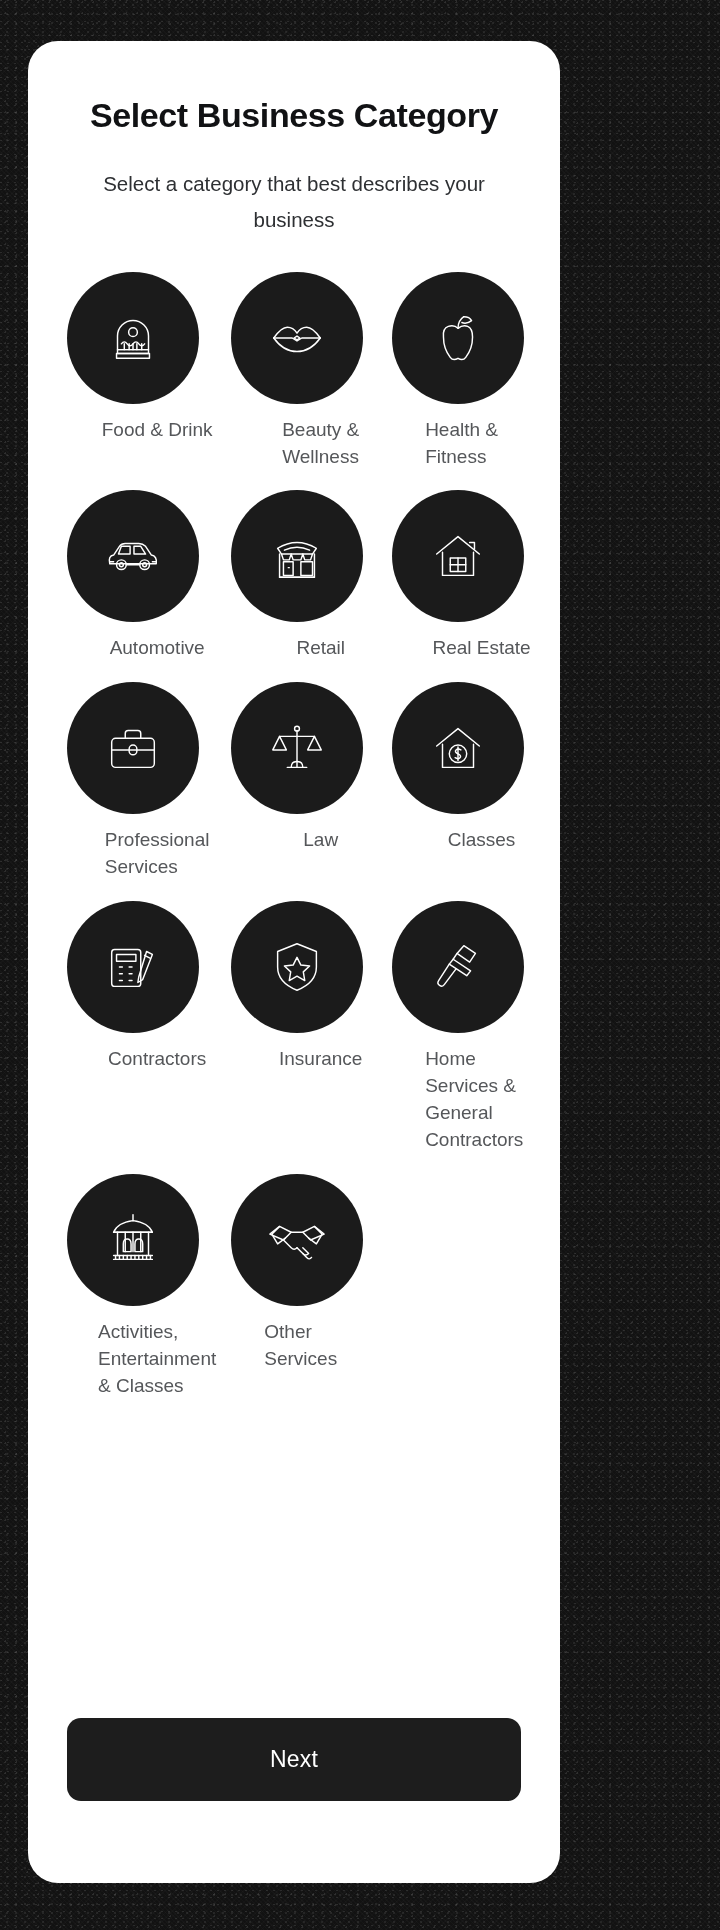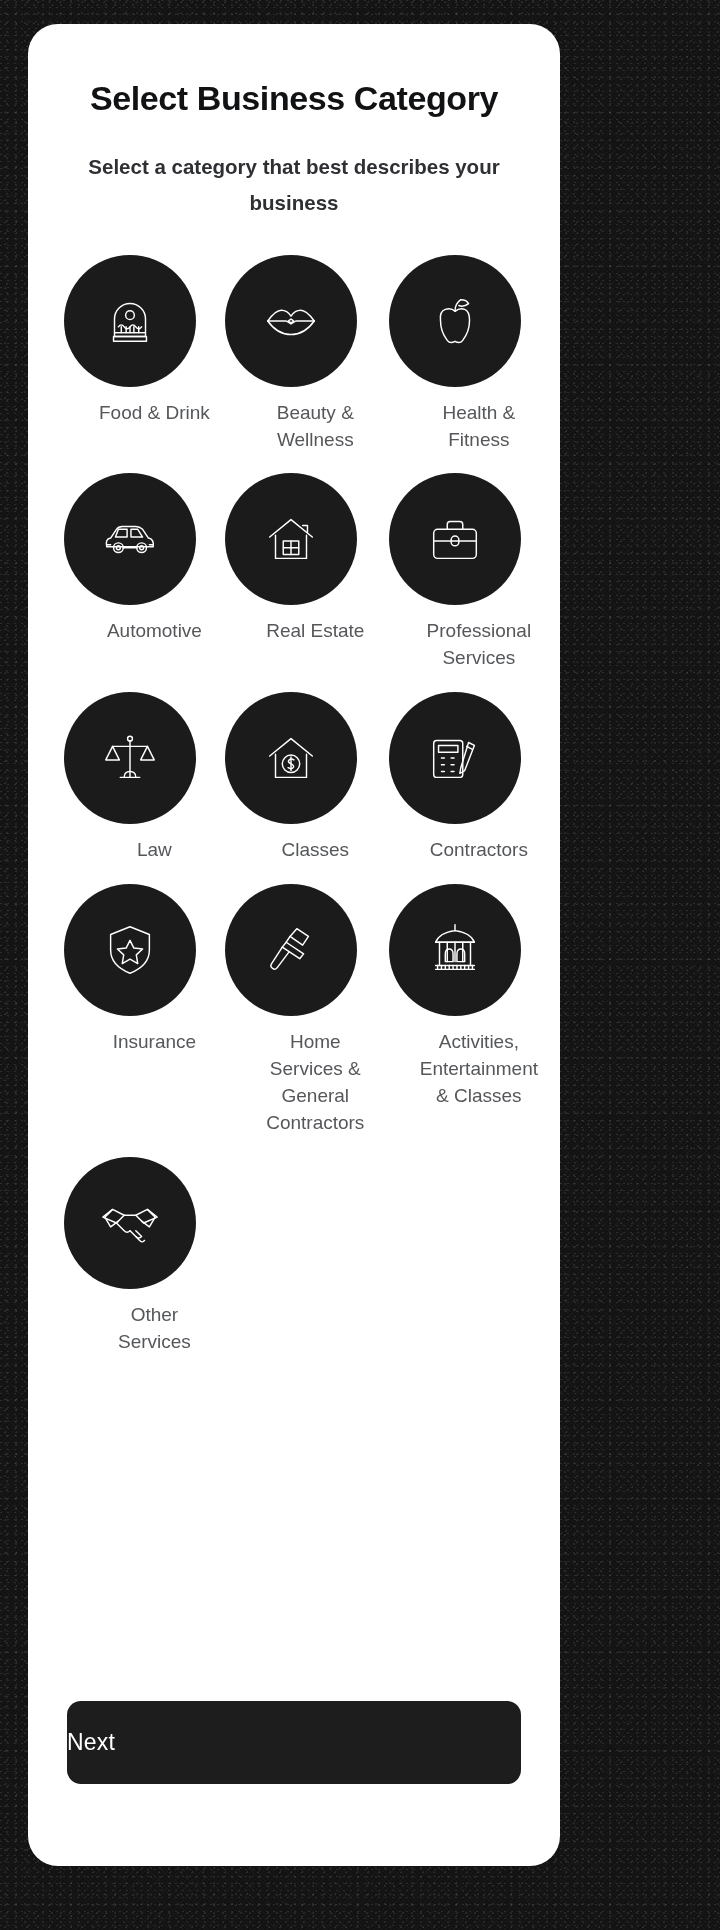--- a/index.html
+++ b/index.html
@@ -26,21 +26,21 @@
       radial-gradient(circle at 78% 52%, rgba(80,80,80,0.3) 0 1px, transparent 1px),
       repeating-linear-gradient(45deg, rgba(255,255,255,0.018) 0 1px, transparent 1px 3px),
       repeating-linear-gradient(-45deg, rgba(255,255,255,0.015) 0 1px, transparent 1px 4px),
       #121212;
     background-size: 7px 7px, 11px 11px, 9px 9px, auto, auto, auto;
   }
 
   #phone {
     position: absolute;
     left: 28px;
-    top: 24px;
+    top: 41px;
     width: 532px;
     height: 1842px;
     background: #ffffff;
     border-radius: 30px;
     overflow: hidden;
   }
 
   .screen {
     width: 100%;
     height: 100%;
@@ -59,21 +59,21 @@
     line-height: 1.2;
   }
 
   #page-subtitle {
     text-align: center;
     font-size: 20.5px;
     color: #2e3033;
     line-height: 1.75;
     margin: 30px auto 0 auto;
     max-width: 420px;
-    font-weight: 700;
+    font-weight: 400;
   }
 
   #category-grid {
     margin-top: 30px;
     display: grid;
     grid-template-columns: repeat(3, 1fr);
     row-gap: 16px;
     column-gap: 0px;
   }
 
@@ -105,33 +105,34 @@
     stroke-linecap: round;
     stroke-linejoin: round;
     overflow: visible;
   }
 
   .category-label {
     margin-top: 13px;
     font-size: 19px;
     line-height: 1.42;
     color: #55575a;
-    text-align: center;
+    text-align: left;
     max-width: 160px;
     white-space: pre-line;
     margin-left: 48px;
   }
 
   #next-button {
     margin: auto 17px 0 17px;
     height: 83px;
     background: #1d1d1d;
     border-radius: 14px;
     display: flex;
     align-items: center;
+    justify-content: center;
     cursor: pointer;
     border: none;
     width: calc(100% - 34px);
     flex-shrink: 0;
   }
 
   #next-button-label {
     color: #ffffff;
     font-size: 23px;
     font-weight: 500;
@@ -202,20 +203,35 @@
             <circle cx="44" cy="41" r="5"></circle>
             <circle cx="44" cy="41" r="2"></circle>
             <path d="M25 41h14"></path>
             <path d="M8 38h4M52 38h4"></path>
           </svg>
         </div>
         <div class="category-label">Automotive</div>
       </div>
 
 
+      <div class="category-item">
+        <div class="category-circle">
+          <svg viewBox="0 0 64 64">
+            <path d="M12 24q20-12 40 0l-4 6H16z"></path>
+            <path d="M19 26q13-6 26 0"></path>
+            <path d="M14 30v24h36V30"></path>
+            <path d="M16 30l2 6h6l2-6M26 30l2 6h8l2-6M38 30l2 6h6l2-6"></path>
+            <path d="M18 38v14h10V38z"></path>
+            <path d="M36 38h12v14H36z"></path>
+            <path d="M14 54h36"></path>
+            <path d="M23 44h1"></path>
+          </svg>
+        </div>
+        <div class="category-label">Retail</div>
+      </div>
 
       <div class="category-item">
         <div class="category-circle">
           <svg viewBox="0 0 64 64">
             <path d="M10 30L32 12l22 18"></path>
             <path d="M16 28v24h32V28"></path>
             <path d="M24 34h16v14H24z"></path>
             <path d="M32 34v14M24 41h16"></path>
             <path d="M44 18h5v7"></path>
           </svg>

